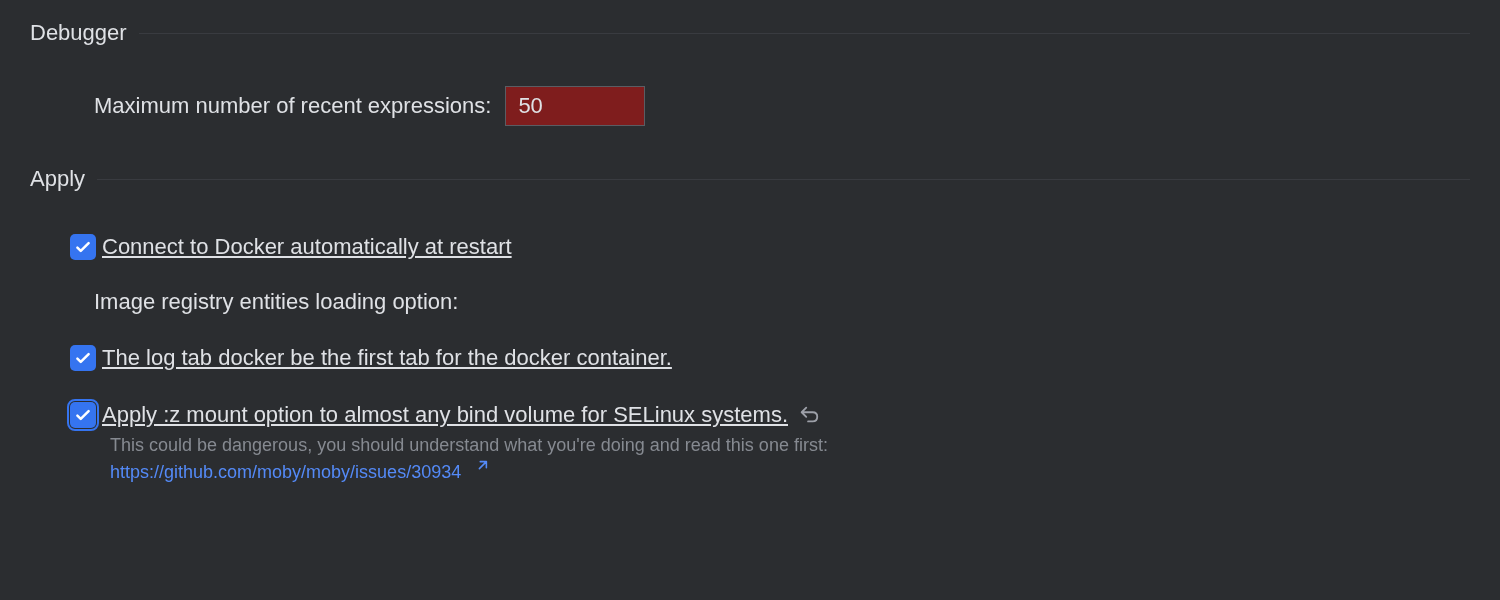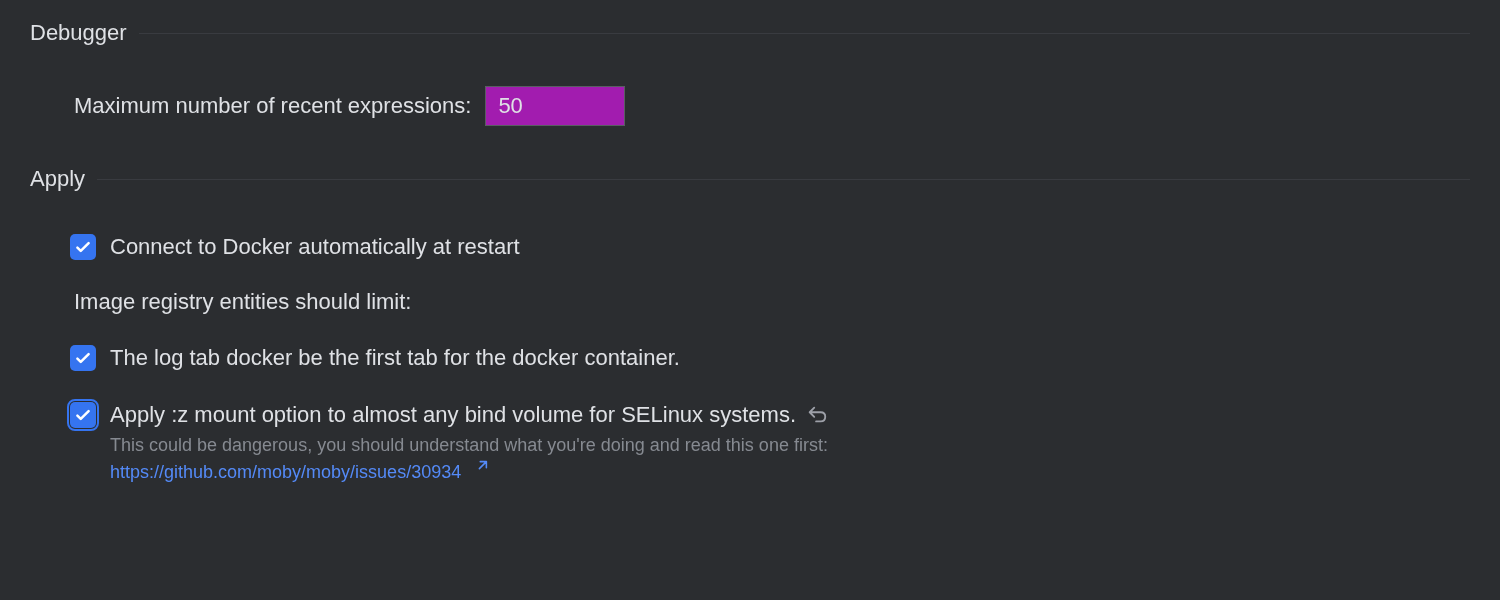--- a/index.html
+++ b/index.html
@@ -32,42 +32,43 @@
       flex-shrink: 0;
     }
     .section-divider {
       flex: 1;
       height: 1px;
       background: #393b40;
     }
     .field-row {
       display: flex;
       align-items: center;
-      margin-left: 44px;
+      margin-left: 64px;
       margin-bottom: 20px;
       gap: 14px;
     }
     .field-label {
       color: #dfe1e5;
     }
     .text-input {
-      background: #a21caf;
+      background: #7f1d1d;
       border: 1px solid #5a5d63;
       color: #dfe1e5;
       font-size: 22px;
       padding: 6px 12px;
       width: 140px;
       font-family: inherit;
     }
     .checkbox-row {
       display: flex;
       align-items: flex-start;
       margin-left: 40px;
       margin-bottom: 26px;
-      gap: 14px;
+      gap: 6px;
+      text-decoration: underline;
     }
     .checkbox {
       width: 26px;
       height: 26px;
       border-radius: 5px;
       flex-shrink: 0;
       display: flex;
       align-items: center;
       justify-content: center;
       cursor: pointer;
@@ -146,21 +147,21 @@
     <div class="checkbox-row">
       <div class="checkbox checked">
         <svg viewBox="0 0 16 16">
             <path d="M3 8.5 L6 11.5 L13 4.5" stroke="white" stroke-width="2.2" fill="none" stroke-linecap="round" stroke-linejoin="round"></path>
           </svg>
       </div>
       <span class="checkbox-label">Connect to Docker automatically at restart</span>
     </div>
 
     <div class="field-row" style="margin-bottom:28px;">
-      <span class="field-label">Image registry entities should limit:</span>
+      <span class="field-label">Image registry entities loading option:</span>
     </div>
 
     <div class="checkbox-row">
       <div class="checkbox checked">
         <svg viewBox="0 0 16 16">
             <path d="M3 8.5 L6 11.5 L13 4.5" stroke="white" stroke-width="2.2" fill="none" stroke-linecap="round" stroke-linejoin="round"></path>
           </svg>
       </div>
       <span class="checkbox-label">The log tab docker be the first tab for the docker container.</span>
     </div>

